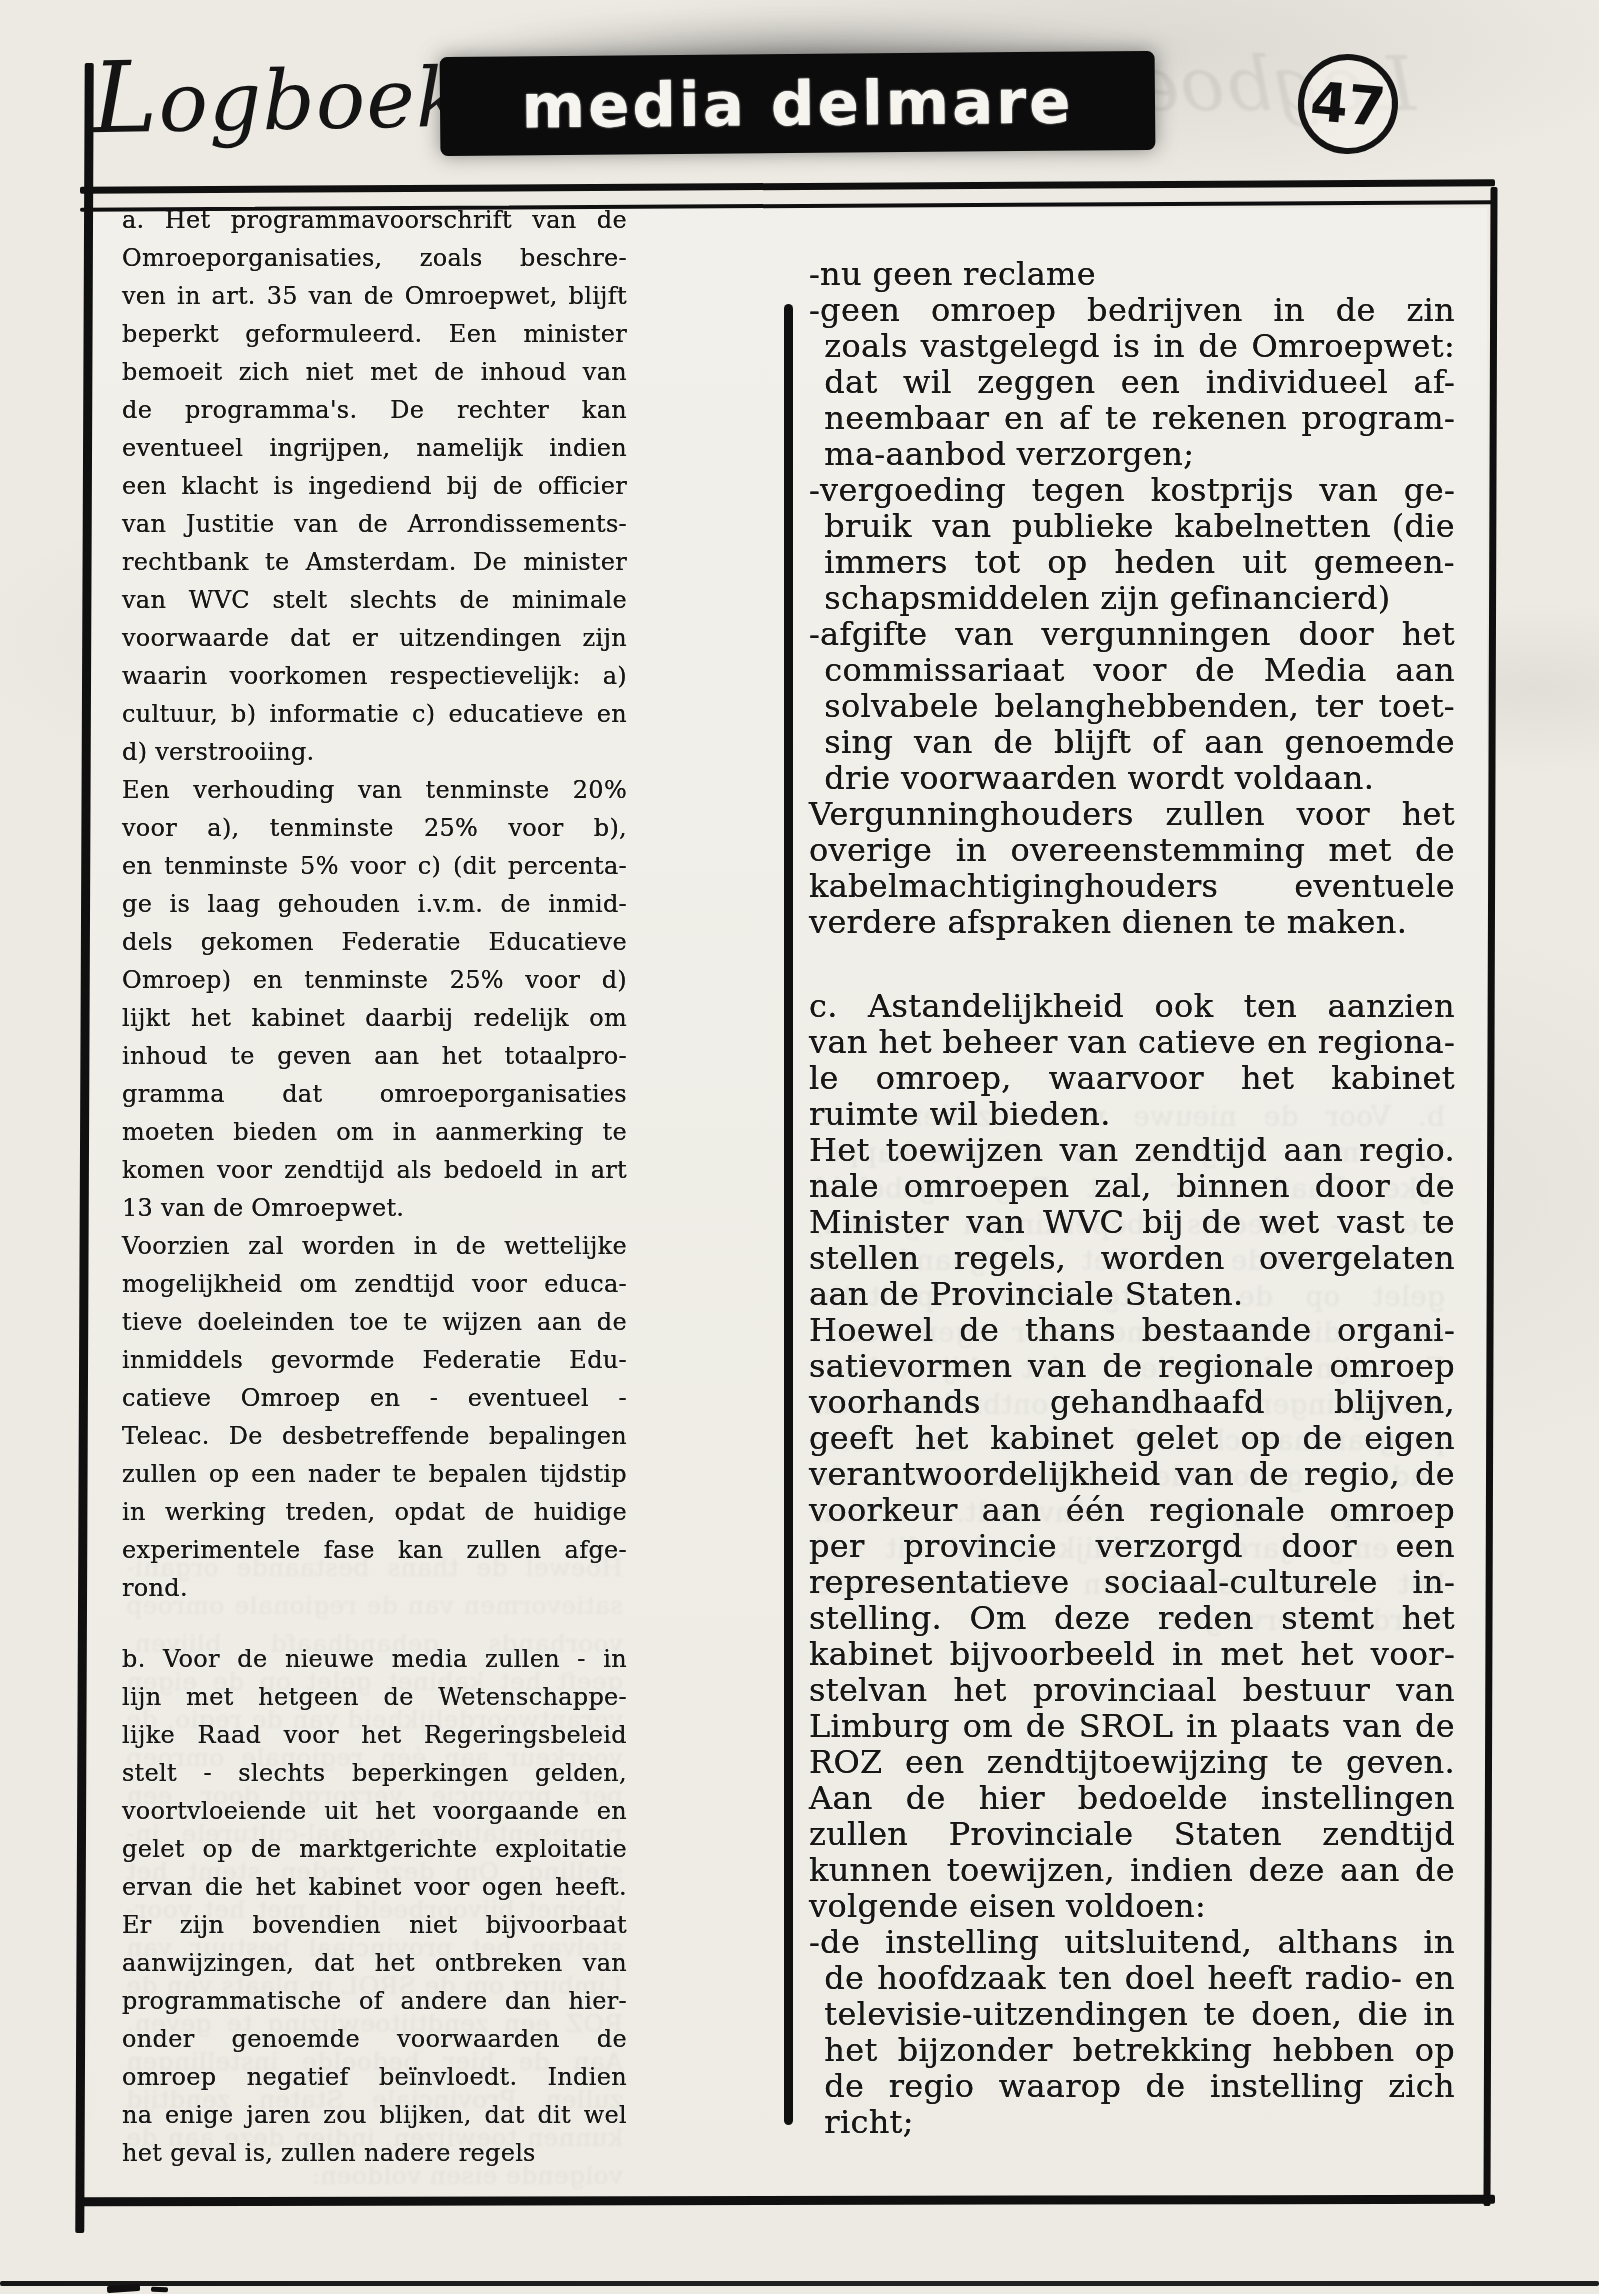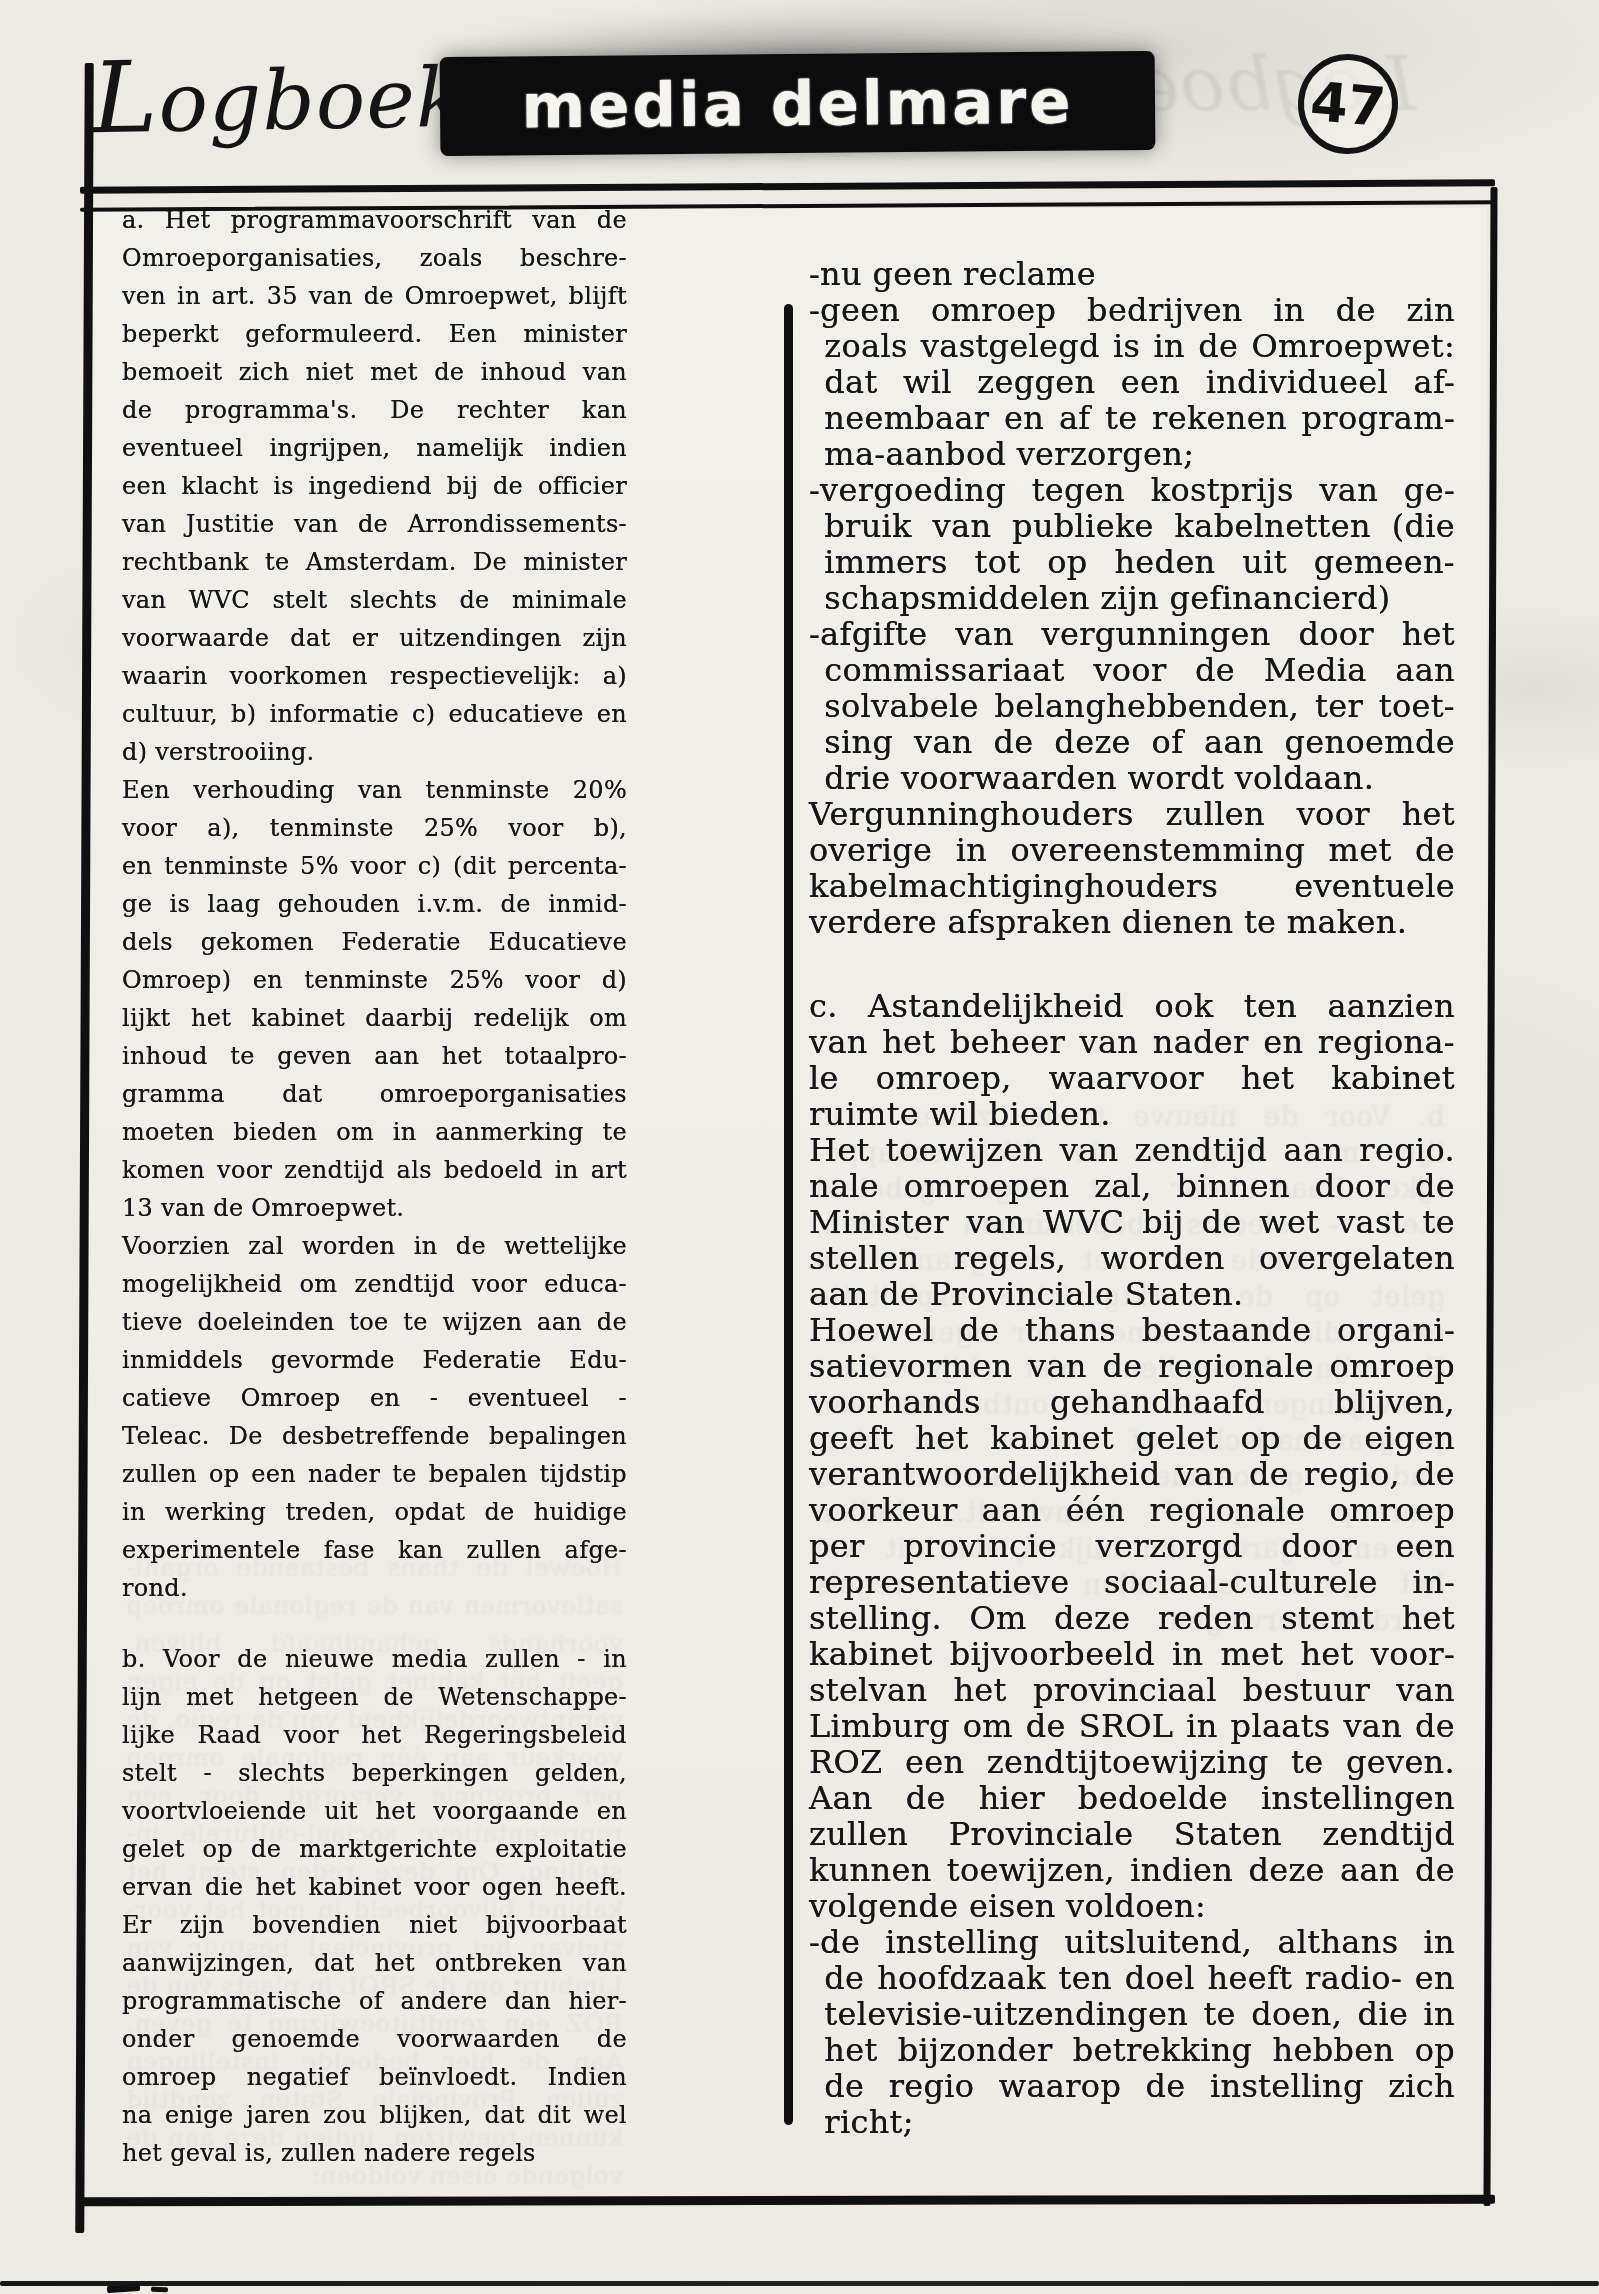--- a/index.html
+++ b/index.html
@@ -219,32 +219,32 @@
   <div class="block hang">
       <div class="tline">-vergoeding tegen kostprijs van ge-</div>
       <div class="tline">bruik van publieke kabelnetten (die</div>
       <div class="tline">immers tot op heden uit gemeen-</div>
       <div class="tline">schapsmiddelen zijn gefinancierd)</div>
     </div>
   <div class="block hang">
       <div class="tline">-afgifte van vergunningen door het</div>
       <div class="tline">commissariaat voor de Media aan</div>
       <div class="tline">solvabele belanghebbenden, ter toet-</div>
-      <div class="tline">sing van de deze of aan genoemde</div>
+      <div class="tline">sing van de blijft of aan genoemde</div>
       <div class="tline">drie voorwaarden wordt voldaan.</div>
     </div>
   <div class="block">
       <div class="tline">Vergunninghouders zullen voor het</div>
       <div class="tline">overige in overeenstemming met de</div>
       <div class="tline">kabelmachtiginghouders eventuele</div>
       <div class="tline">verdere afspraken dienen te maken.</div>
     </div>
   <div class="block gap-c">
       <div class="tline">c. Astandelijkheid ook ten aanzien</div>
-      <div class="tline">van het beheer van nader en regiona-</div>
+      <div class="tline">van het beheer van catieve en regiona-</div>
       <div class="tline">le omroep, waarvoor het kabinet</div>
       <div class="tline">ruimte wil bieden.</div>
     </div>
   <div class="block">
       <div class="tline">Het toewijzen van zendtijd aan regio.</div>
       <div class="tline">nale omroepen zal, binnen door de</div>
       <div class="tline">Minister van WVC bij de wet vast te</div>
       <div class="tline">stellen regels, worden overgelaten</div>
       <div class="tline">aan de Provinciale Staten.</div>
     </div>

